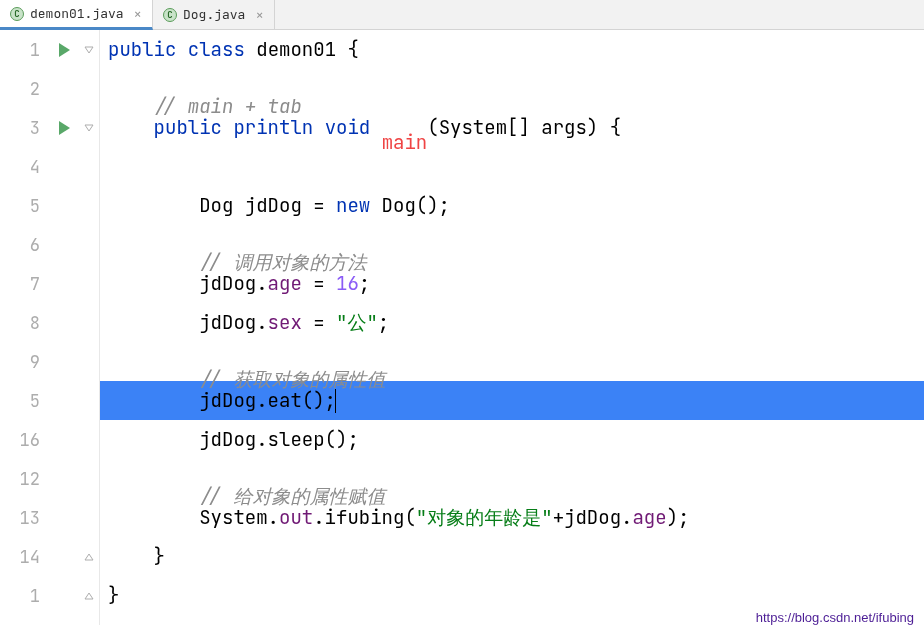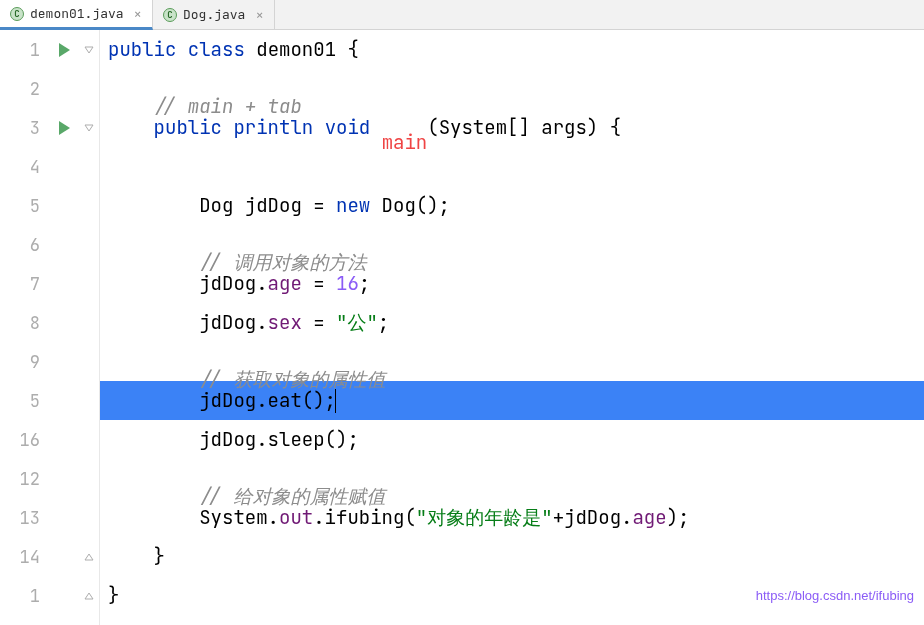--- a/index.html
+++ b/index.html
@@ -119,23 +119,23 @@
     .cursor {
       display: inline-block;
       width: 1px;
       height: 24px;
       background: #000;
       vertical-align: middle;
       margin-left: -1px;
     }
     .watermark {
       position: absolute;
-      bottom: 22px;
+      bottom: 0;
       right: 10px;
-      color: #8b5cf6;
+      color: #4c1d95;
       font-size: 13px;
       font-family: Arial, sans-serif;
     }
   </style>
 </head>
 <body>
 
 <div class="tabs">
   <div class="tab active">
     <span class="tab-icon">C</span>

